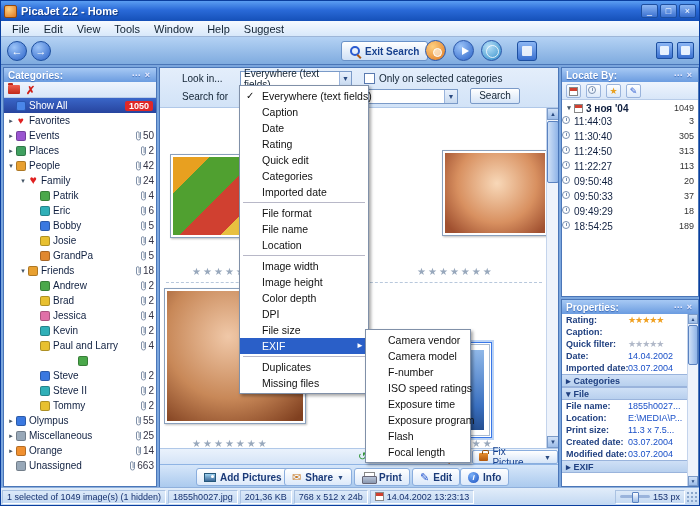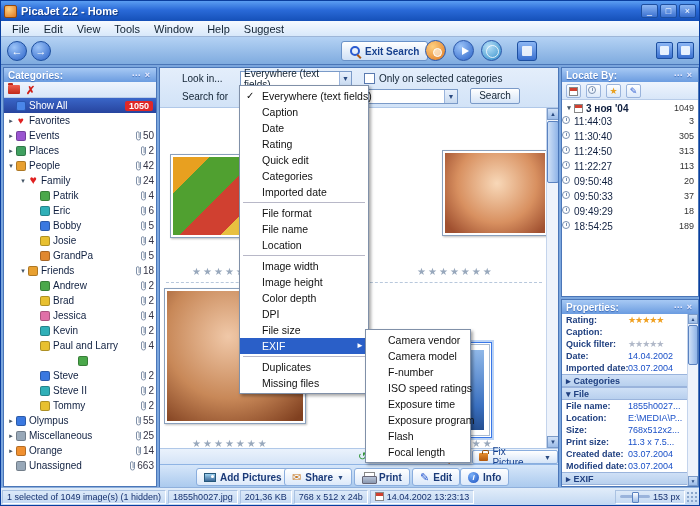--- a/index.html
+++ b/index.html
@@ -703,24 +703,20 @@
         </div>
         <div class="prop-row">
           <span class="prop-label">File name:</span>
           <span class="prop-value">1855h0027...</span>
         </div>
         <div class="prop-row">
           <span class="prop-label">Location:</span>
           <span class="prop-value">E:\MEDIA\P...</span>
         </div>
         <div class="prop-row">
-          <span class="prop-label">Size:</span>
-          <span class="prop-value">768x512x2...</span>
-        </div>
-        <div class="prop-row">
           <span class="prop-label">Print size:</span>
           <span class="prop-value">11.3 x 7.5...</span>
         </div>
         <div class="prop-row">
           <span class="prop-label">Created date:</span>
           <span class="prop-value">03.07.2004</span>
         </div>
         <div class="prop-row">
           <span class="prop-label">Modified date:</span>
           <span class="prop-value">03.07.2004</span>

